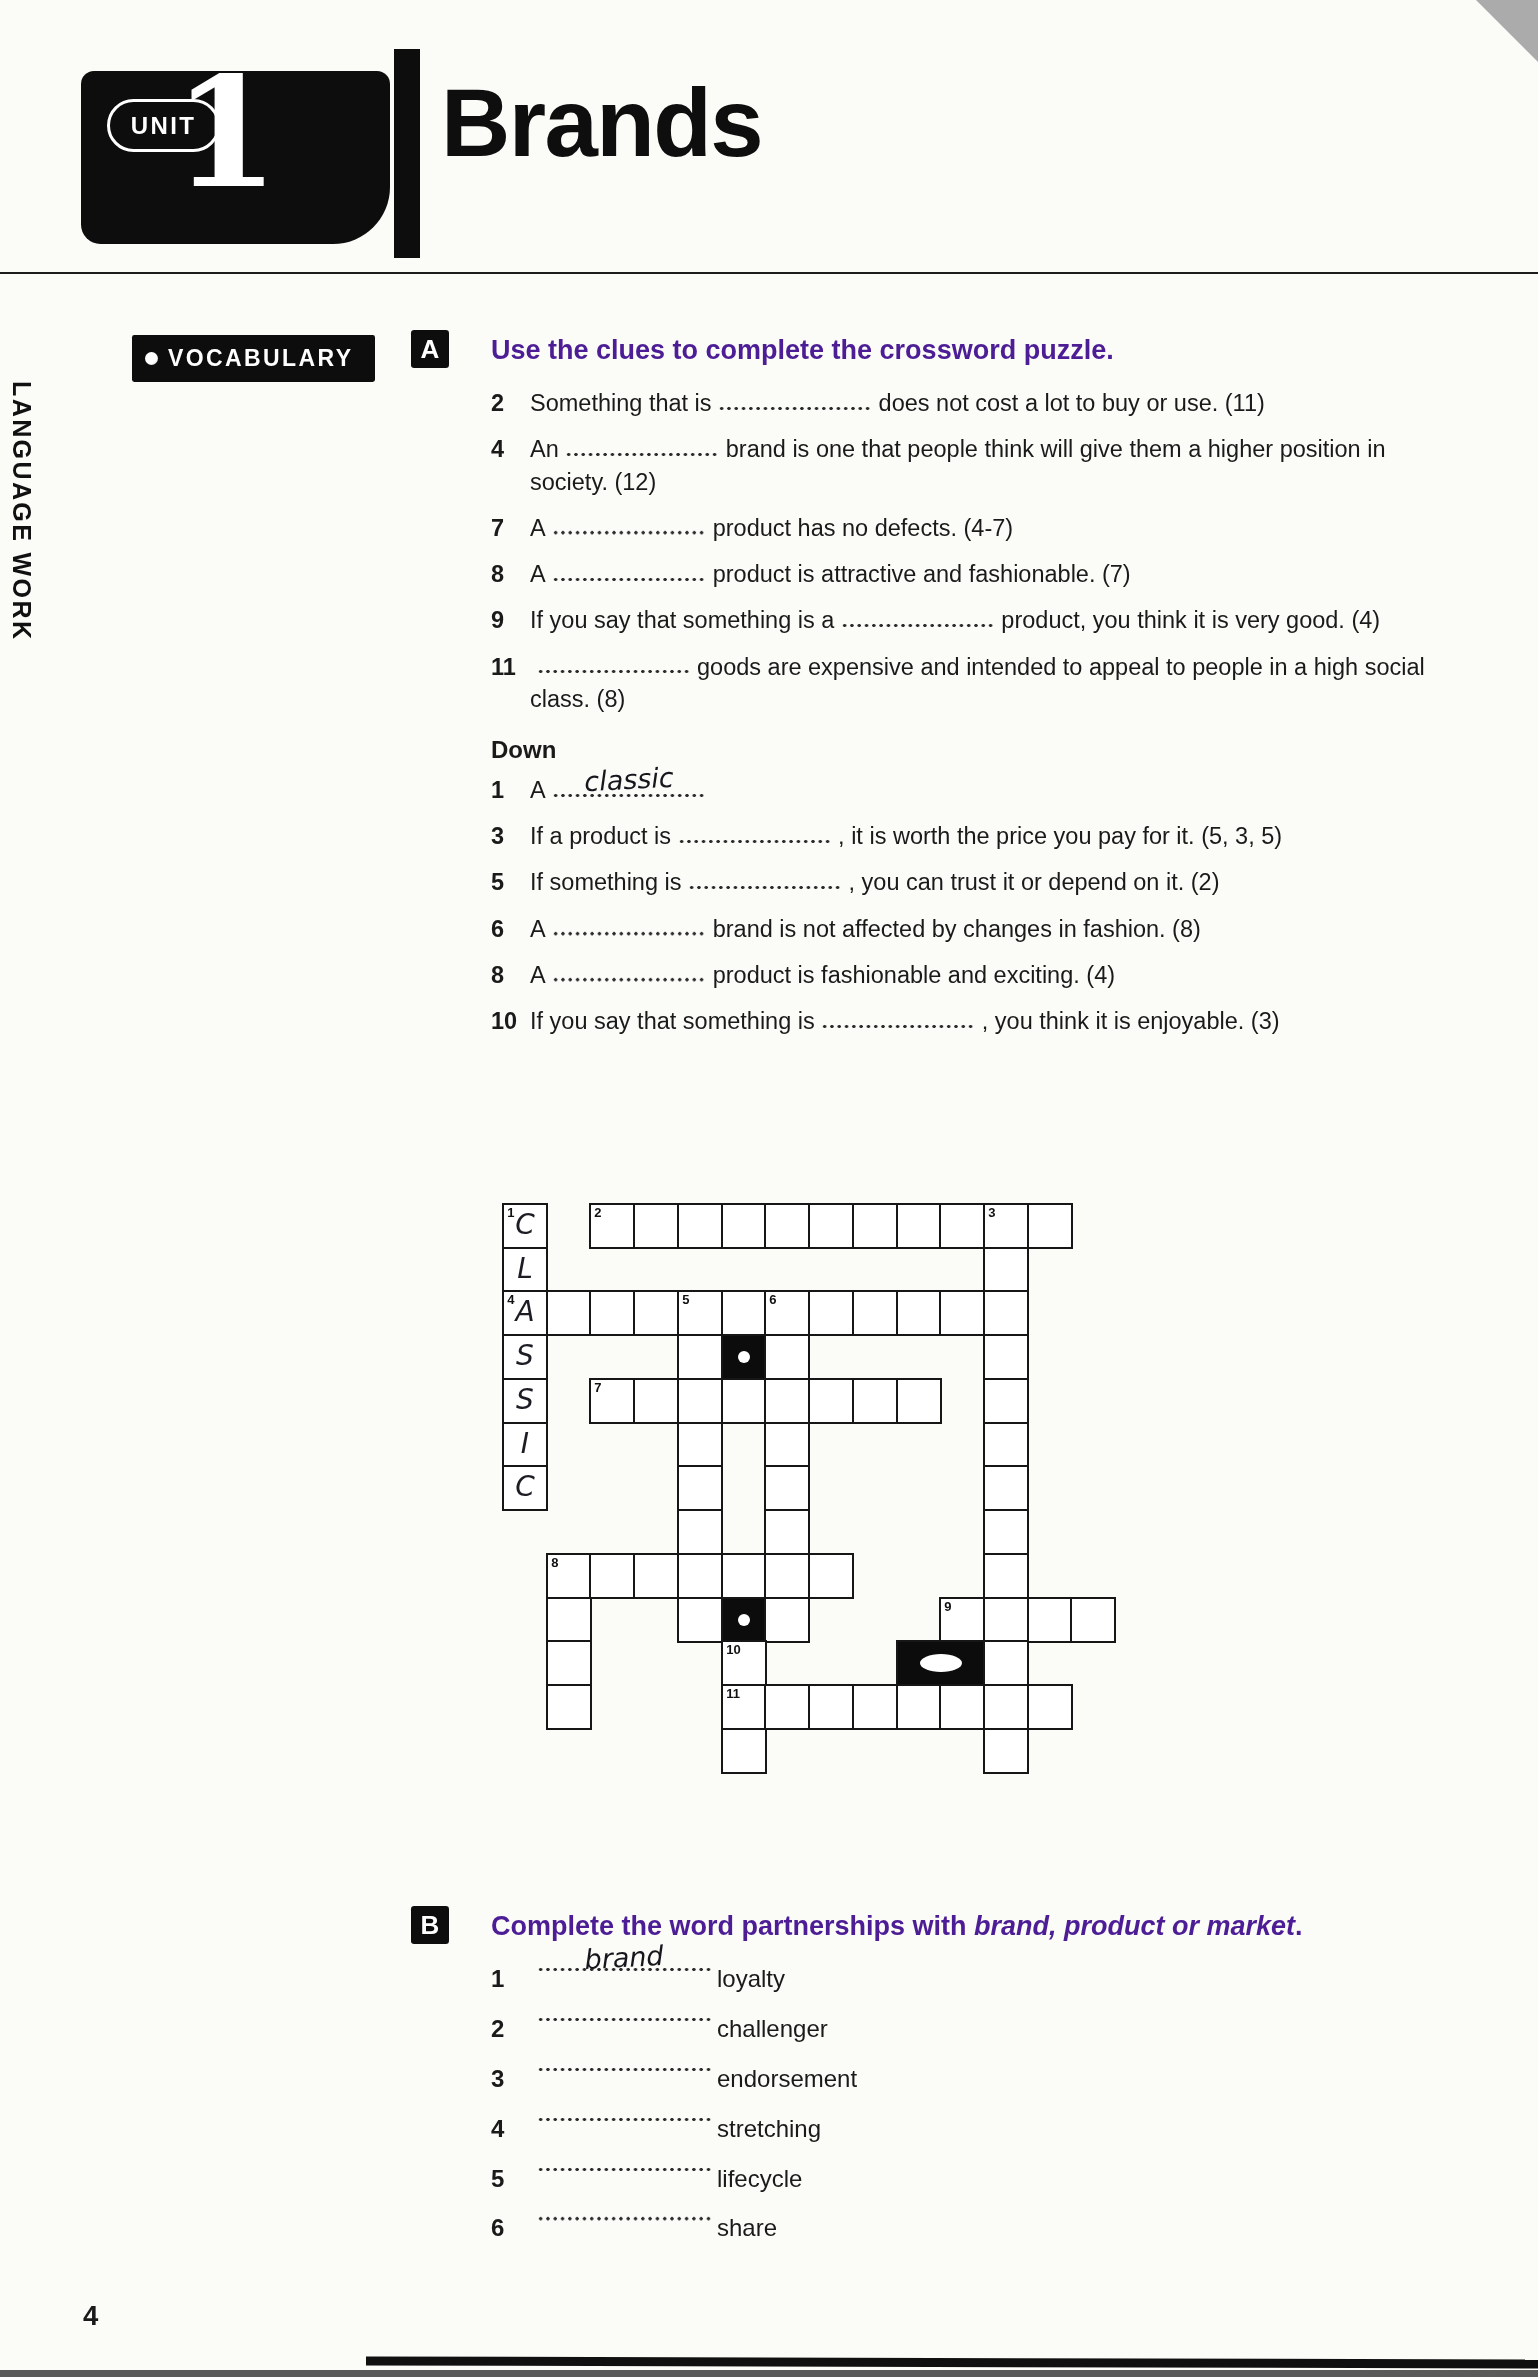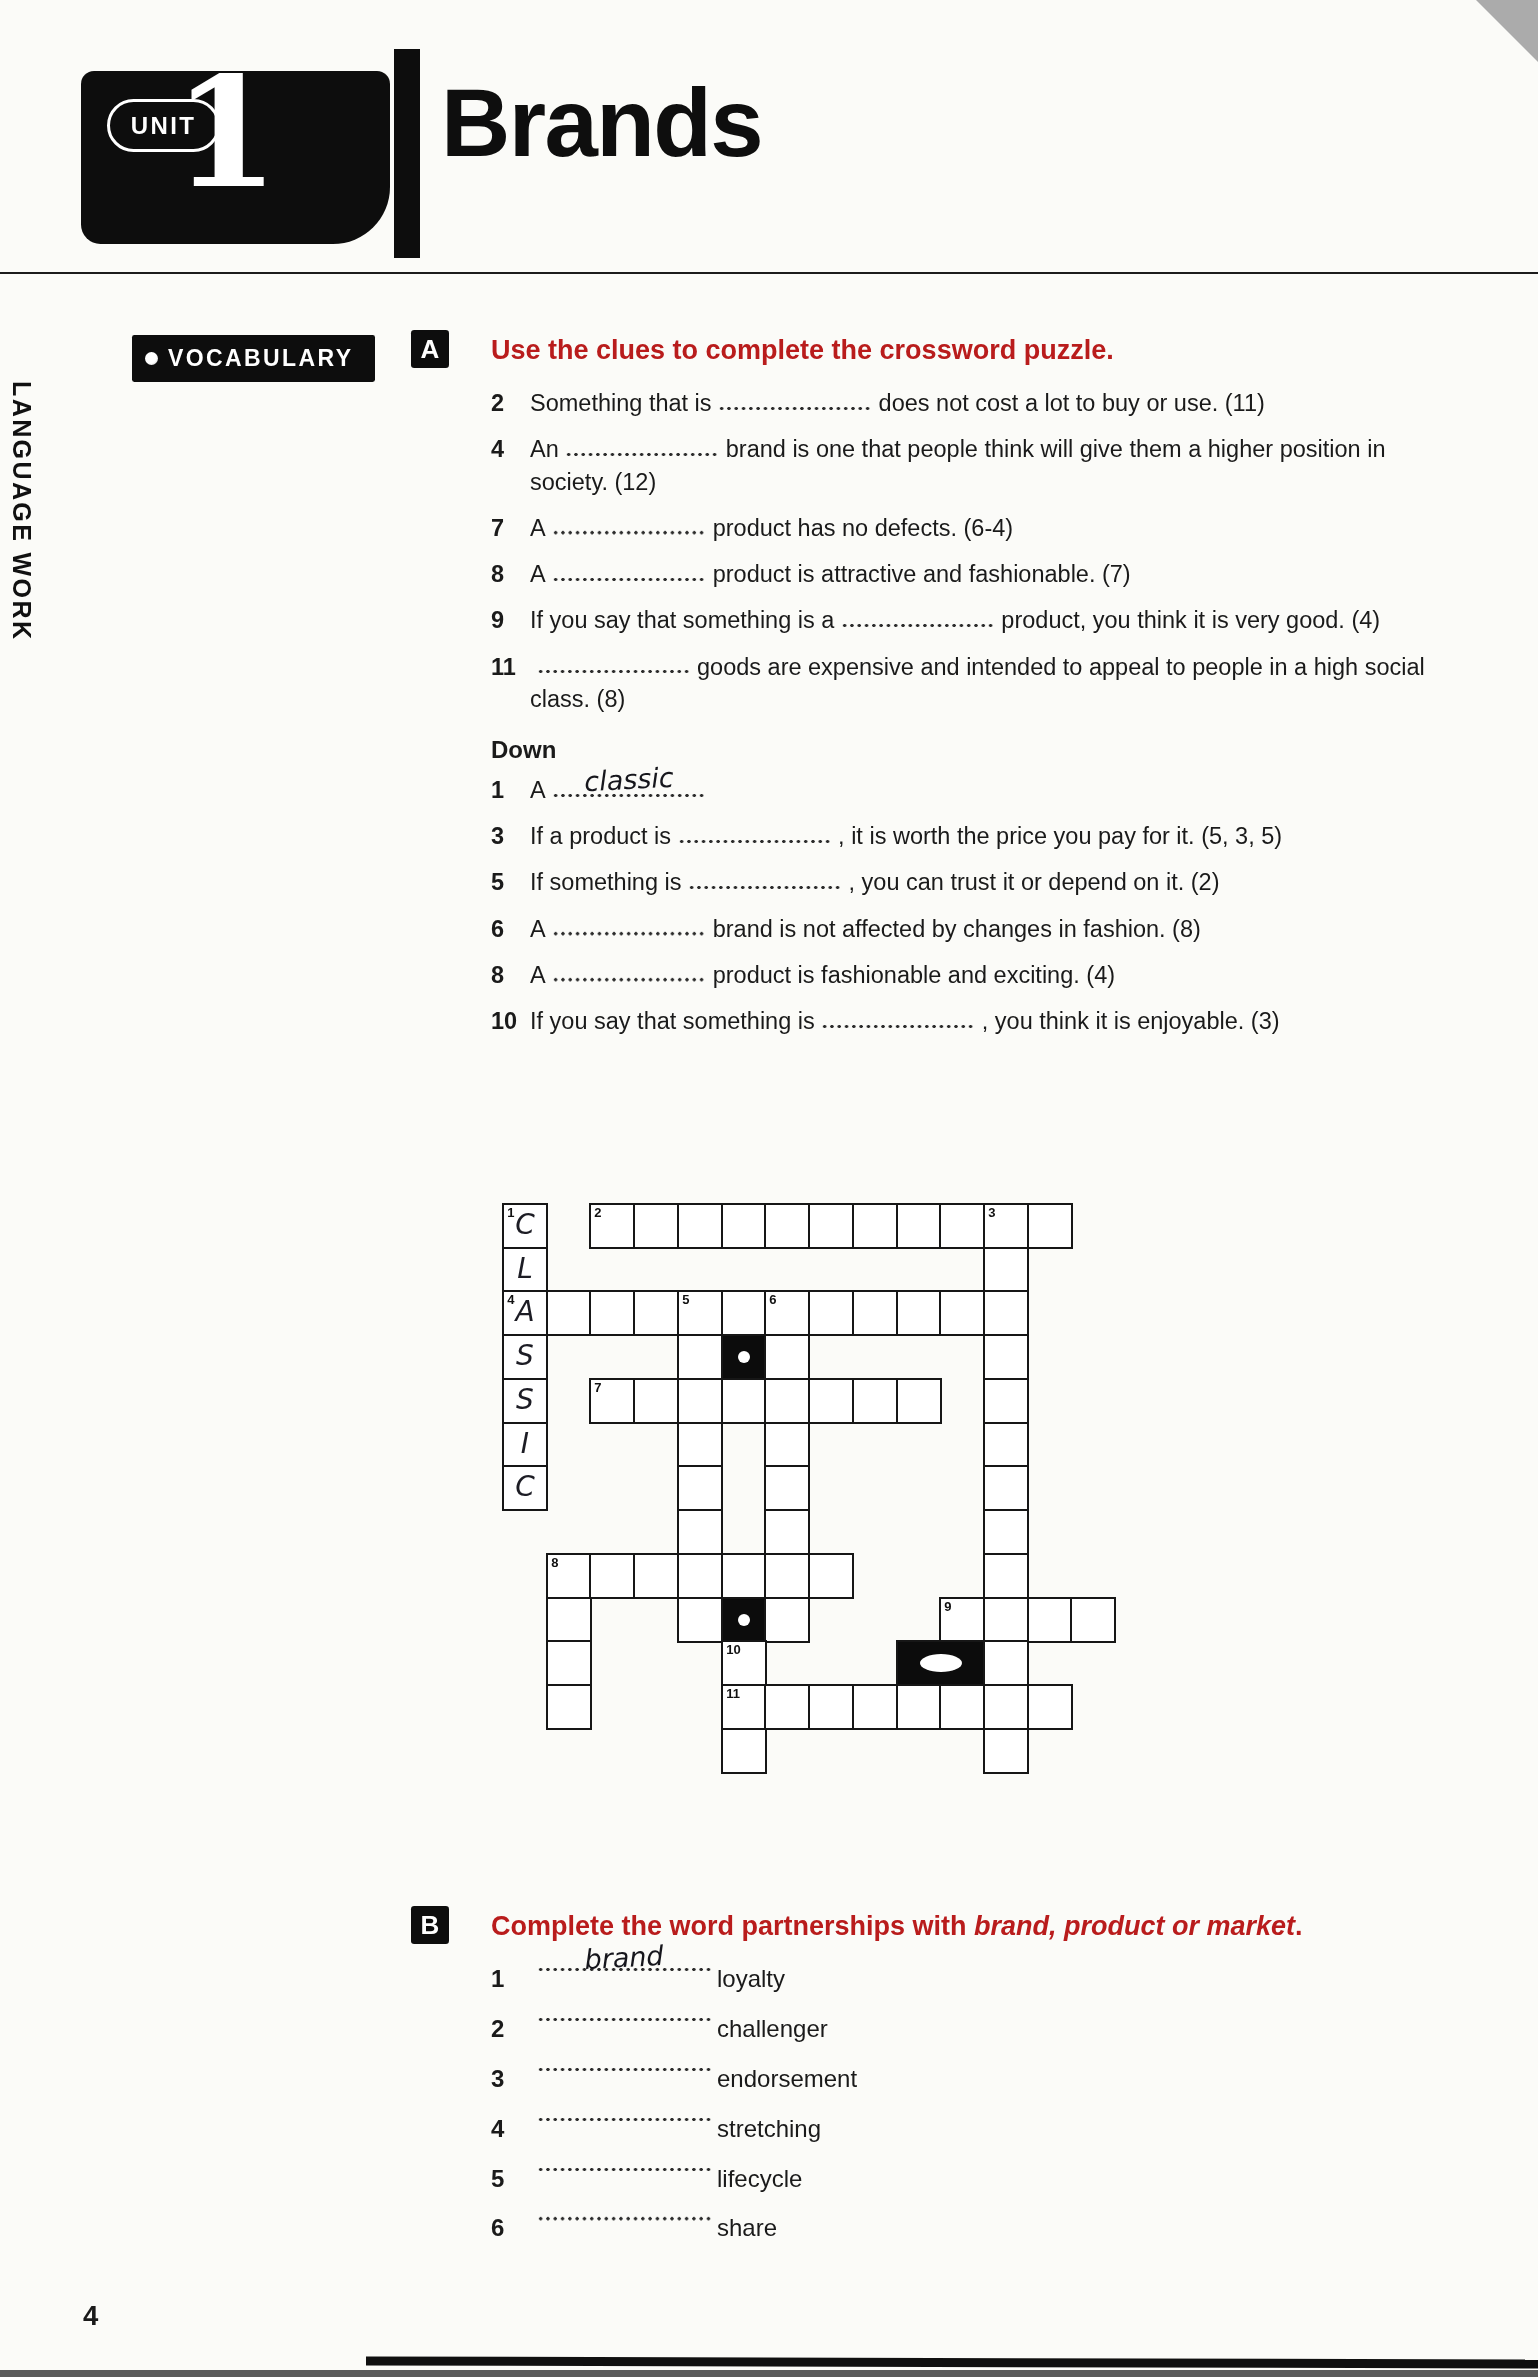--- a/index.html
+++ b/index.html
@@ -44,21 +44,21 @@
   }
   .vocab-bullet { position:absolute; left:13px; top:17px; width:13px; height:13px; border-radius:50%;
     background:radial-gradient(circle at 40% 40%, #fff 55%, #bbb 100%); }
   .letter-badge {
     width:38px; height:38px; background:#0d0d0d; color:#fff; border-radius:3.2px;
     display:flex; align-items:center; justify-content:center; font-size:26px; font-weight:700;
   }
   #badge-a { left:411px; top:330px; }
   #badge-b { left:411px; top:1906px; }
 
-  .instruction { font-size:27px; font-weight:700; color:#b91c1c; }
+  .instruction { font-size:27px; font-weight:700; color:#4c1d95; }
   #instr-a { left:491px; top:335px; }
   #instr-b { left:491px; top:1911px; }
   #instr-b .ital { font-style:italic; }
 
   
   .clues { left:491px; top:387px; width:964px; }
   .group-heading { font-size:24px; font-weight:700; margin:0 0 9.7px 0; }
   .clue { display:flex; font-size:23.5px; line-height:1.38; margin-bottom:13.8px; }
   .cnum { width:39px; font-weight:700; flex:0 0 39px; }
   .ctext { flex:1; }
@@ -136,21 +136,21 @@
   <div class="clue">
     <span class="cnum">2</span>
     <span class="ctext"><span>Something that is</span><span class="dots"></span><span>does not cost a lot to buy or use. (11)</span></span>
   </div>
   <div class="clue">
     <span class="cnum">4</span>
     <span class="ctext"><span>An</span><span class="dots"></span><span>brand is one that people think will give them a higher position in society. (12)</span></span>
   </div>
   <div class="clue">
     <span class="cnum">7</span>
-    <span class="ctext"><span>A</span><span class="dots"></span><span>product has no defects. (6-4)</span></span>
+    <span class="ctext"><span>A</span><span class="dots"></span><span>product has no defects. (4-7)</span></span>
   </div>
   <div class="clue">
     <span class="cnum">8</span>
     <span class="ctext"><span>A</span><span class="dots"></span><span>product is attractive and fashionable. (7)</span></span>
   </div>
   <div class="clue">
     <span class="cnum">9</span>
     <span class="ctext"><span>If you say that something is a</span><span class="dots"></span><span>product, you think it is very good. (4)</span></span>
   </div>
   <div class="clue">

